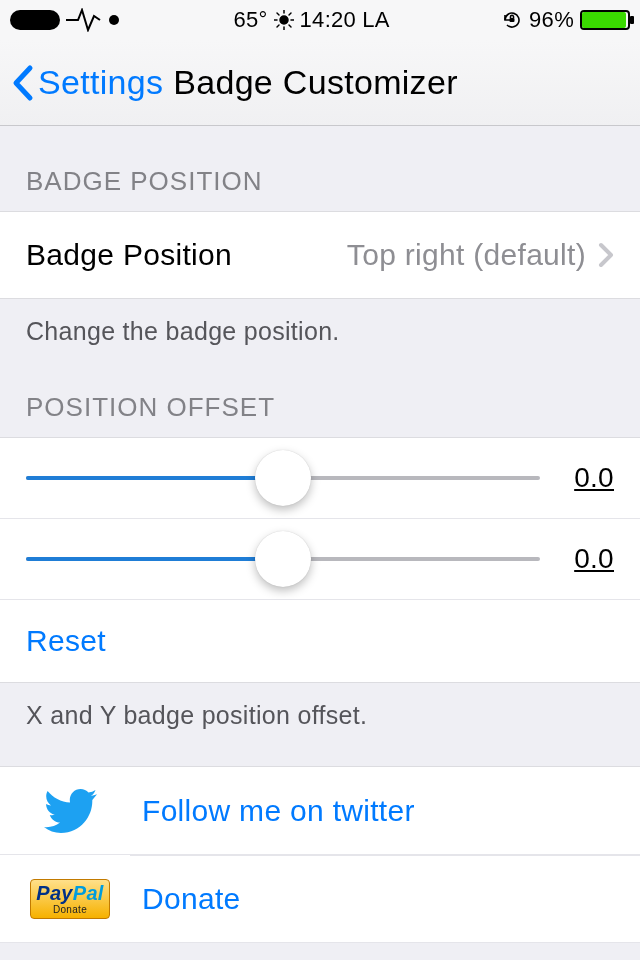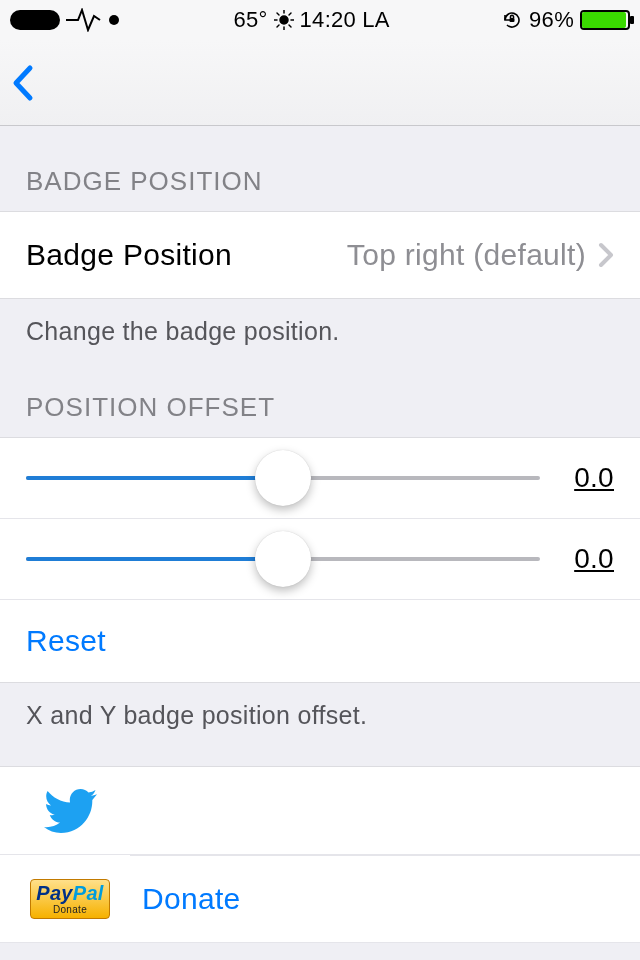--- a/index.html
+++ b/index.html
@@ -191,20 +191,22 @@
     <div class="battery-shell">
         <div class="battery-fill"></div>
       </div>
   </div>
 </div>
 
 <div class="nav-bar">
   <svg class="back-chev" width="24" height="38" viewBox="0 0 24 38" fill="none" stroke="#007aff" stroke-width="5" stroke-linecap="round" stroke-linejoin="round">
     <polyline points="20,4 6,19 20,34"></polyline>
   </svg>
+  <span class="back-text">Settings</span>
+  <span class="nav-title">Badge Customizer</span>
 </div>
 
 <div class="section-header">Badge Position</div>
 <div class="cell">
   <span class="cell-label">Badge Position</span>
   <span class="cell-value">Top right (default)</span>
   <svg class="cell-chevron" width="16" height="26" viewBox="0 0 16 26" fill="none" stroke="#c7c7cc" stroke-width="4" stroke-linecap="round" stroke-linejoin="round">
     <polyline points="3,3 13,13 3,23"></polyline>
   </svg>
 </div>
@@ -232,20 +234,21 @@
 </div>
 <div class="section-footer">X and Y badge position offset.</div>
 
 <div class="credits-group">
   <div class="credit-row">
     <div class="credit-icon">
       <svg class="twitter-icon" width="54" height="44" viewBox="0 0 54 44" fill="#1da1f2">
         <path d="M54 5.2c-2 0.9-4.1 1.5-6.3 1.8 2.3-1.4 4-3.5 4.8-6.1-2.1 1.3-4.5 2.2-7 2.7C43.5 1.4 40.7 0 37.6 0c-6 0-10.8 4.9-10.8 10.9 0 0.9 0.1 1.7 0.3 2.5C18 12.9 9.9 8.5 4.6 1.9 3.7 3.5 3.2 5.3 3.2 7.3c0 3.8 1.9 7.1 4.8 9.1-1.8-0.1-3.5-0.6-4.9-1.4v0.1c0 5.3 3.7 9.7 8.7 10.7-0.9 0.3-1.9 0.4-2.9 0.4-0.7 0-1.4-0.1-2.1-0.2 1.4 4.3 5.4 7.5 10.2 7.6-3.7 2.9-8.4 4.7-13.5 4.7-0.9 0-1.7-0.1-2.6-0.2C5.8 41.9 11.6 44 17.9 44c20.3 0 31.4-17 31.4-31.7 0-0.5 0-1 0-1.4C50.6 9.3 52.5 7.4 54 5.2z"></path>
       </svg>
     </div>
+    <span class="credit-label">Follow me on twitter</span>
   </div>
   <div class="credit-row credit-sep">
     <div class="credit-icon">
       <div class="paypal-badge">
         <div class="paypal-word"><span class="pp-pay">Pay</span><span class="pp-pal">Pal</span></div>
         <div class="paypal-sub">Donate</div>
       </div>
     </div>
     <span class="credit-label">Donate</span>
   </div>

